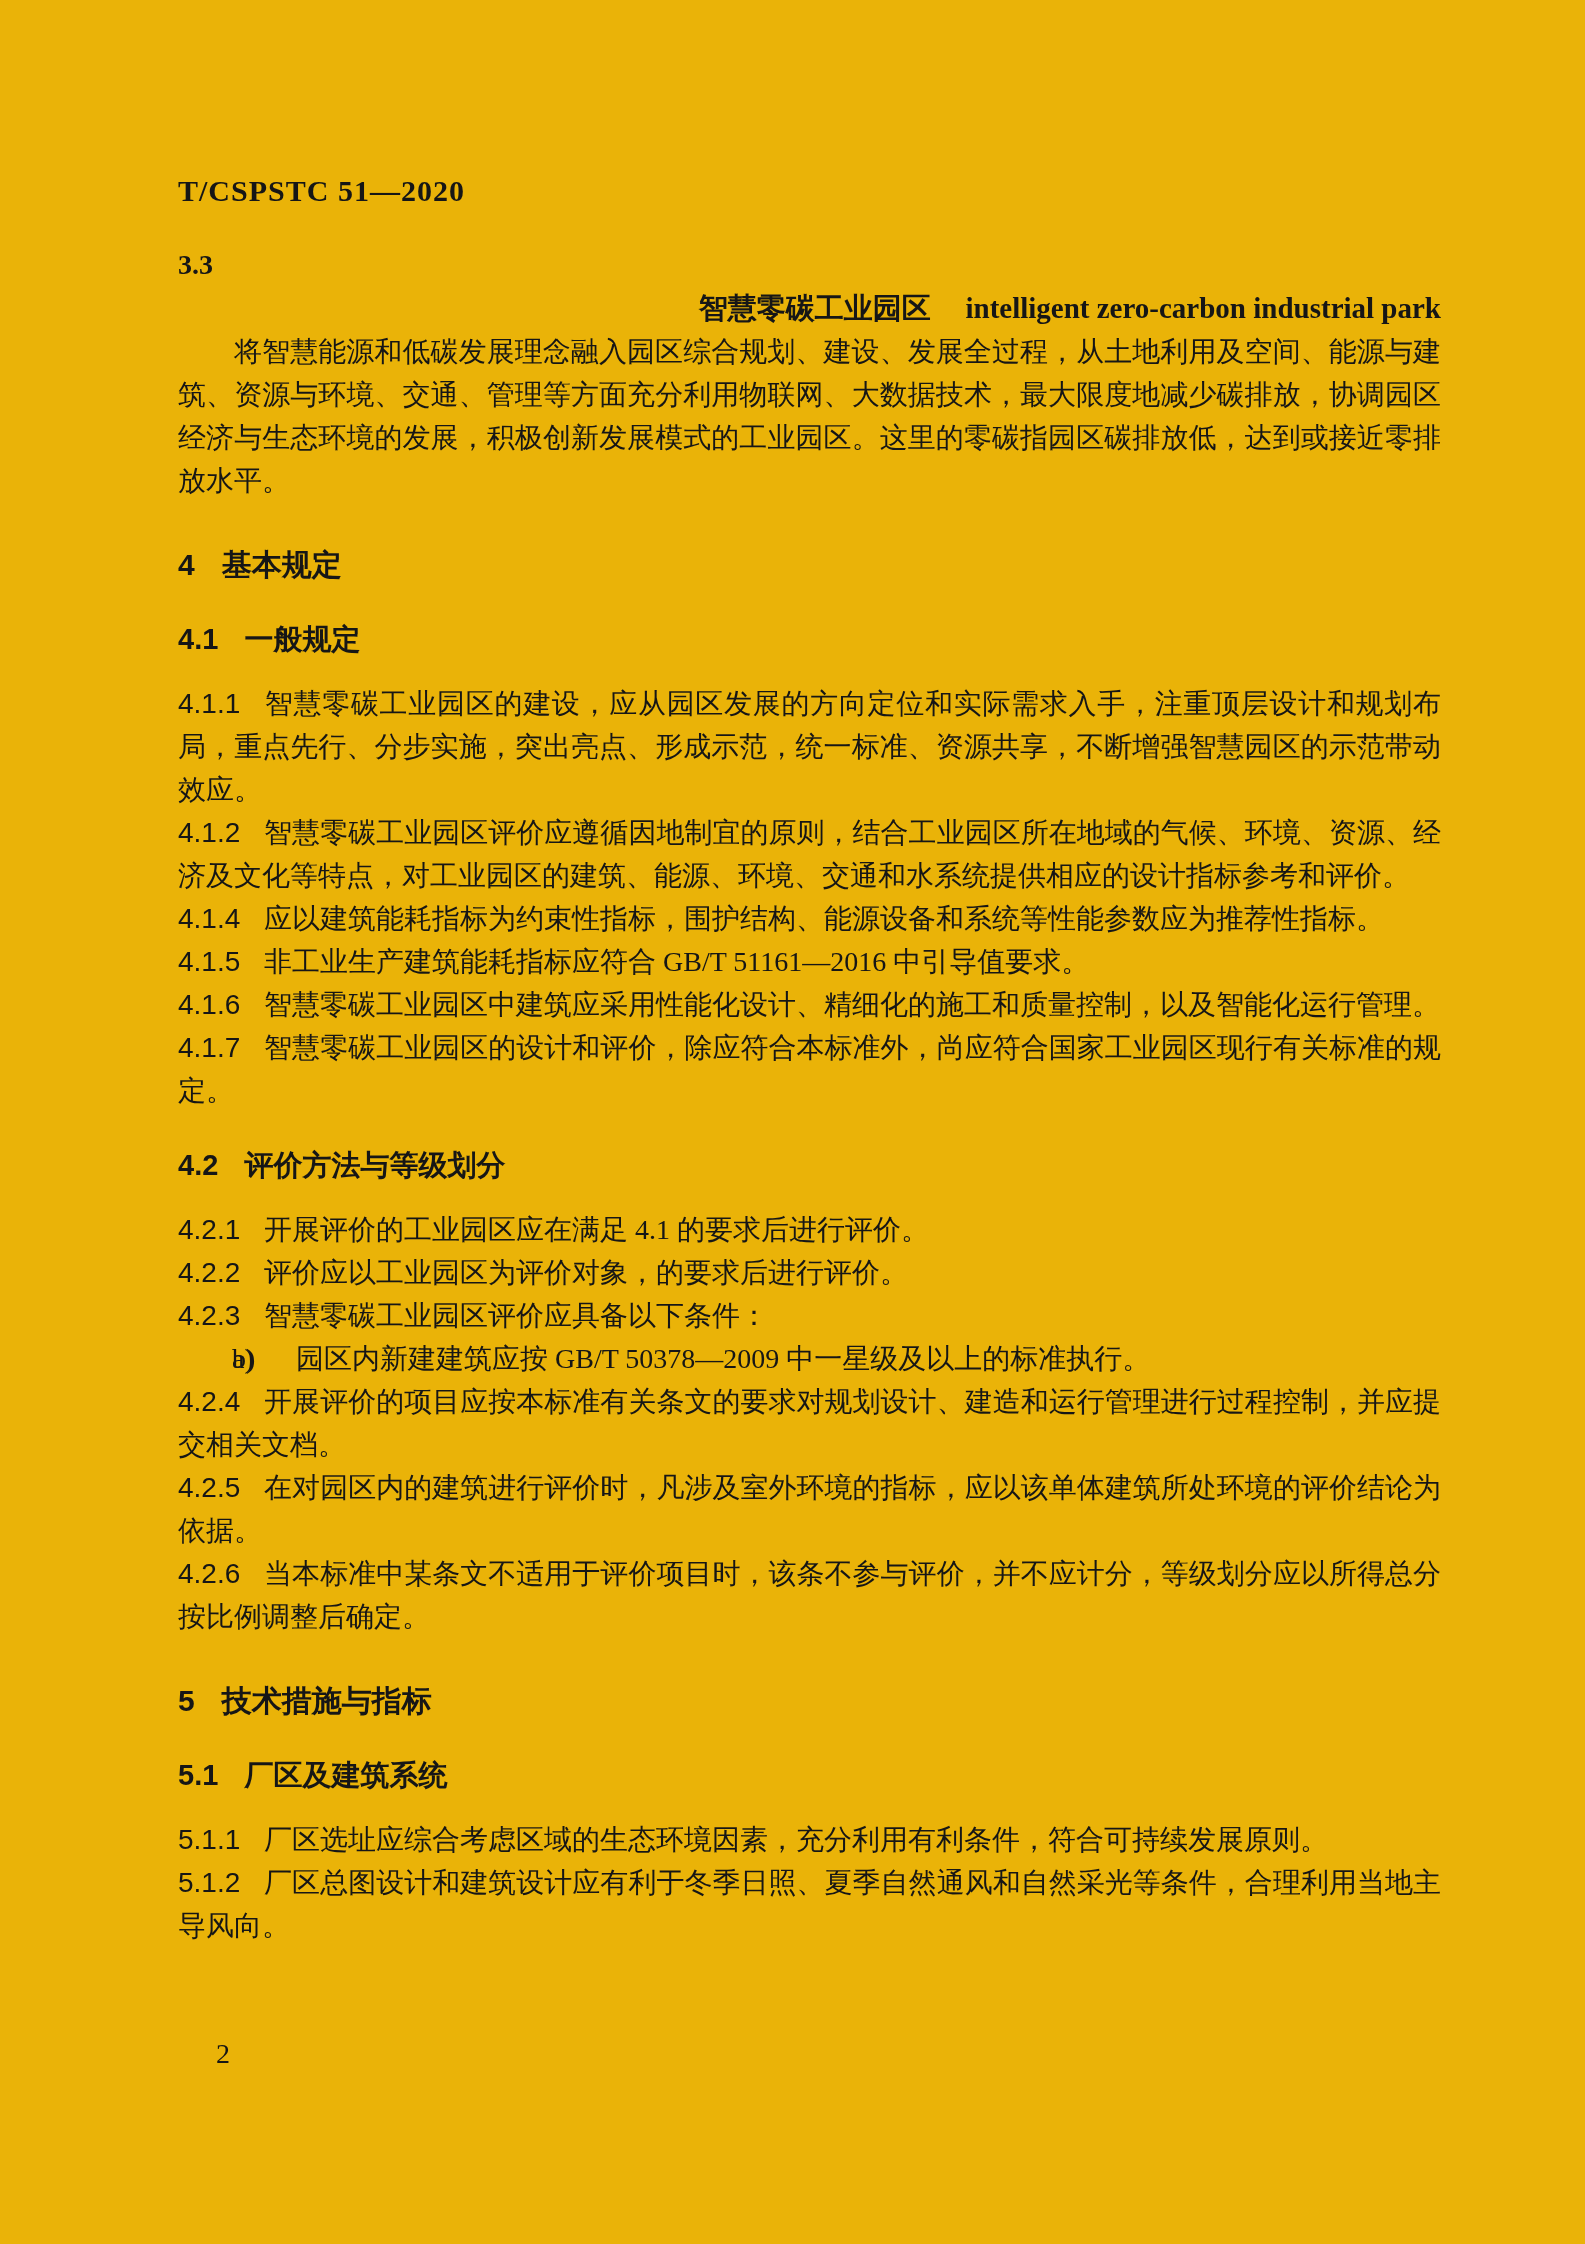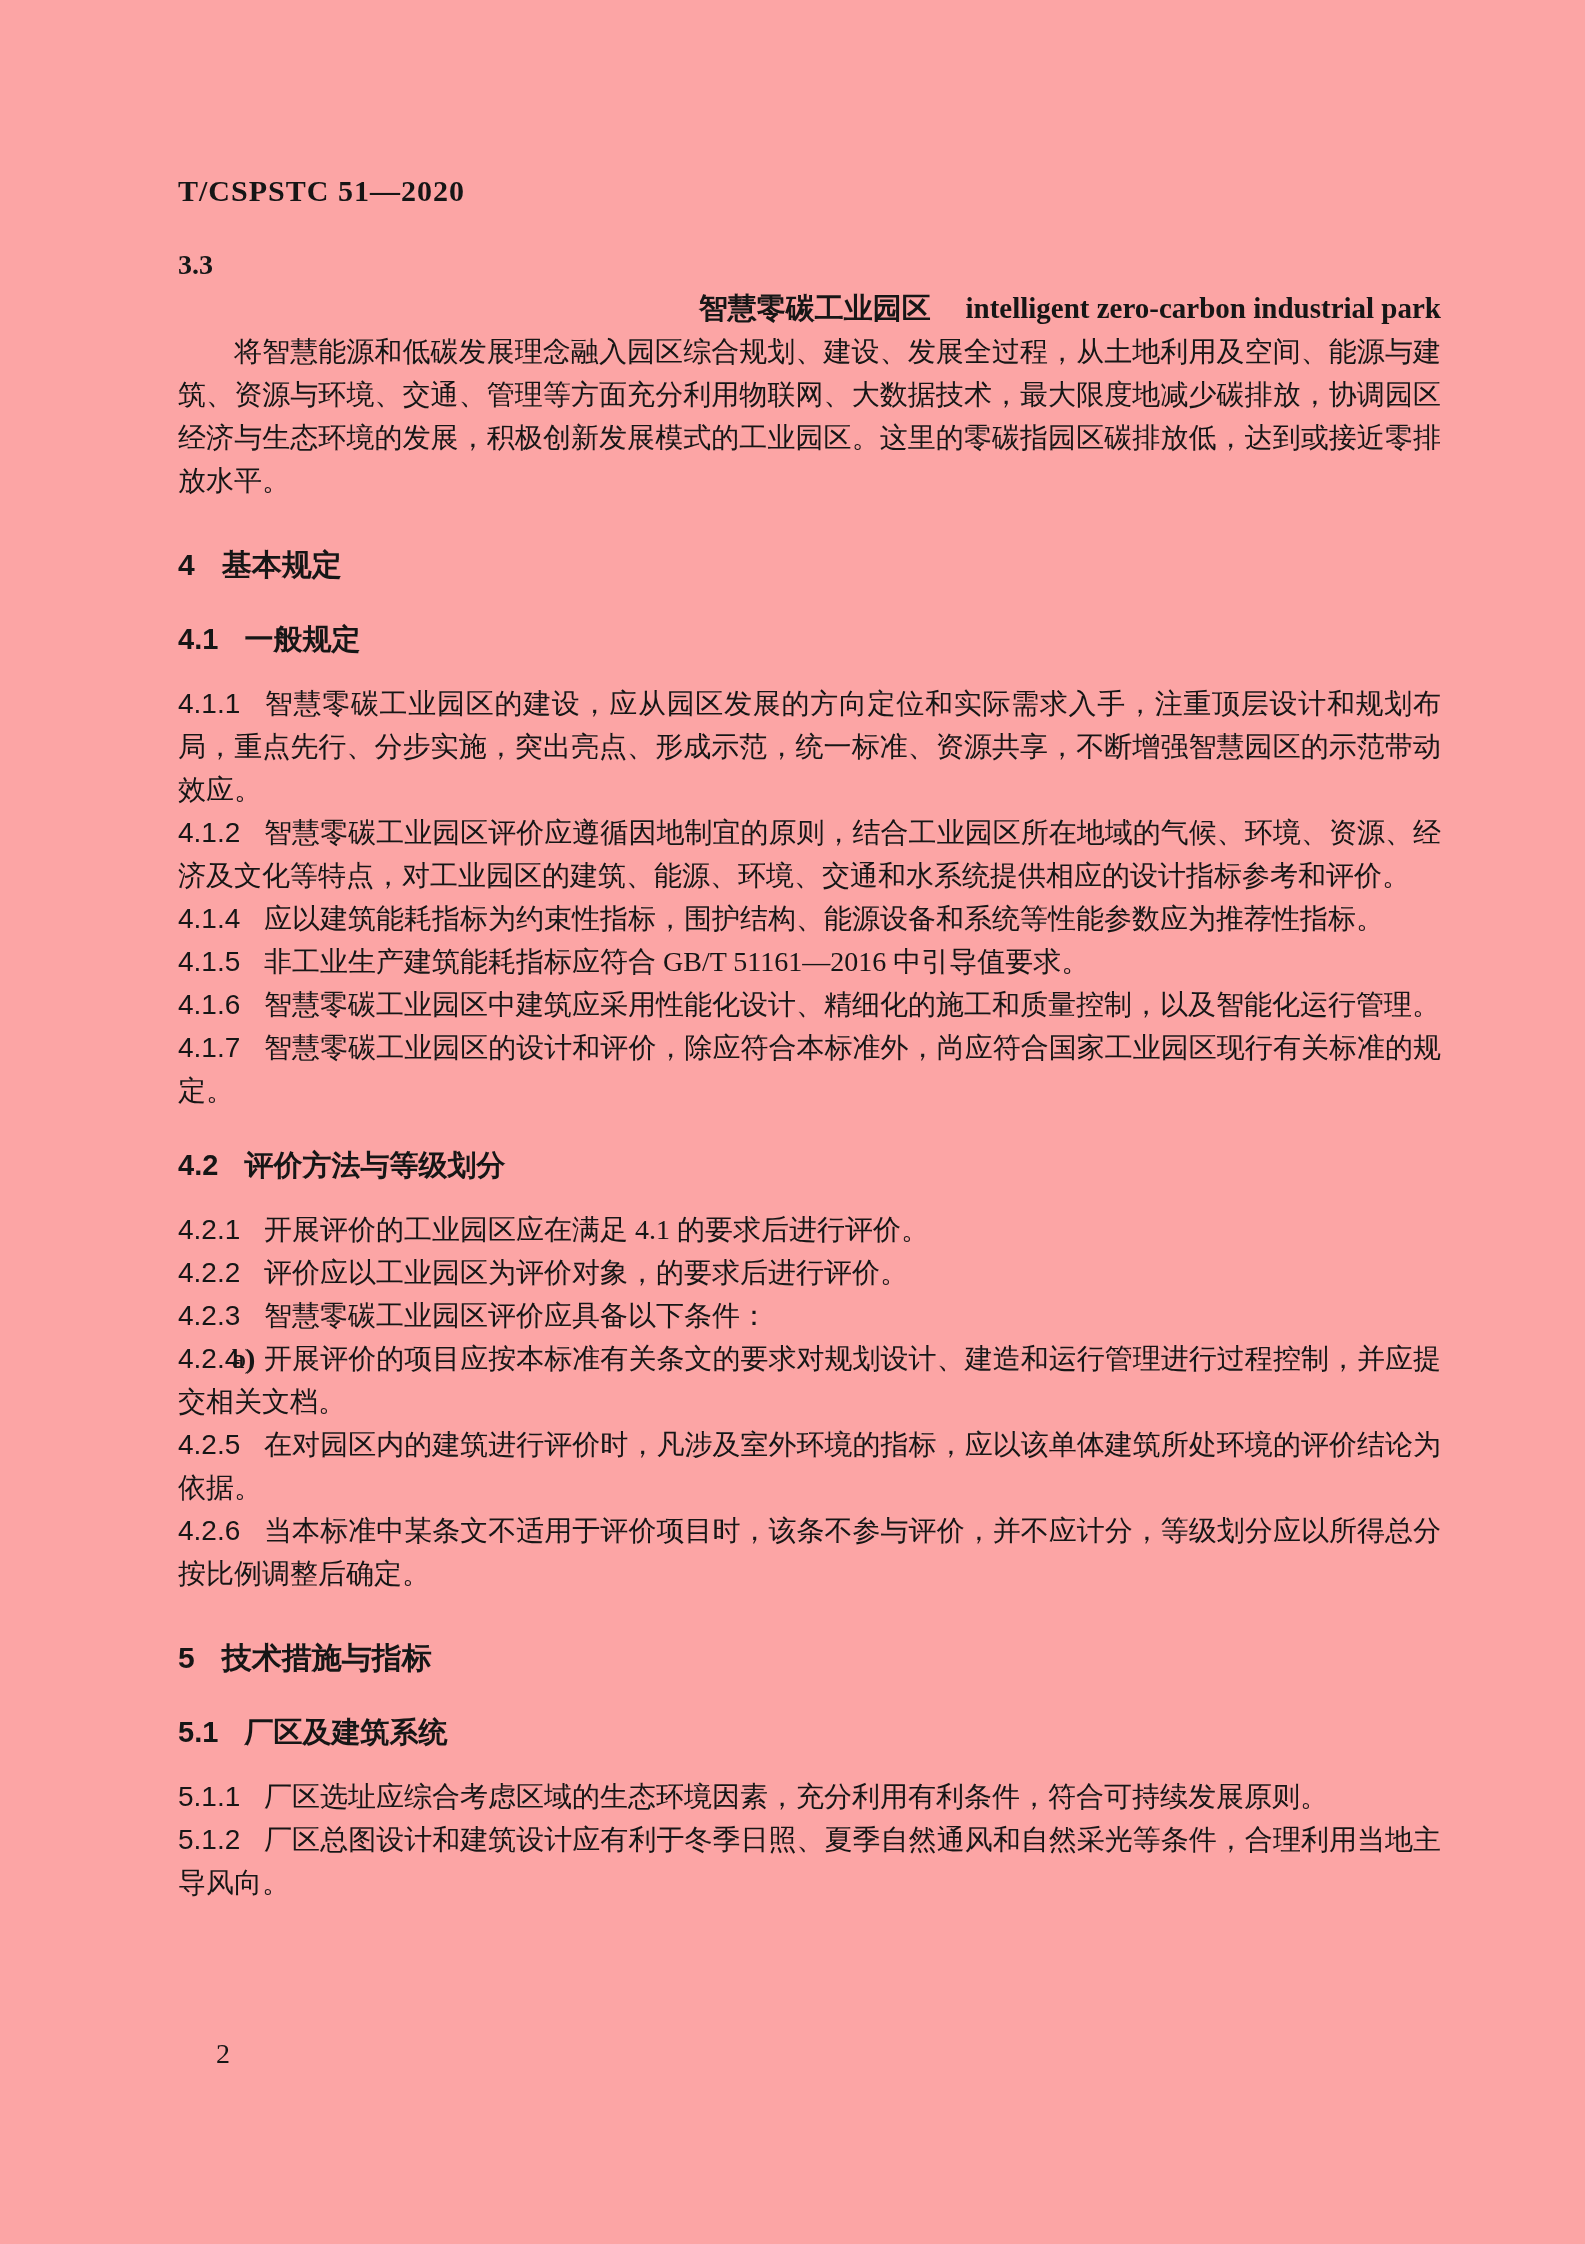--- a/index.html
+++ b/index.html
@@ -4,21 +4,21 @@
 <style>
   html, body {
     margin: 0;
     padding: 0;
     background: #ffffff;
   }
   .page {
     position: relative;
     width: 1585px;
     height: 2244px;
-    background: #fca5a5;
+    background: #eab308;
     color: #161616;
     font-family: "Liberation Serif", "DejaVu Serif", serif;
     overflow: hidden;
   }
   .content {
     position: absolute;
     left: 178px;
     top: 175px;
     width: 1263px;
   }
@@ -136,21 +136,21 @@
     <p class="clause"><span class="clause-num">4.1.6</span><span>智慧零碳工业园区中建筑应采用性能化设计、精细化的施工和质量控制，以及智能化运行管理。</span></p>
     <p class="clause"><span class="clause-num">4.1.7</span><span>智慧零碳工业园区的设计和评价，除应符合本标准外，尚应符合国家工业园区现行有关标准的规定。</span></p>
 
     <h3 class="h-section mt"><span class="h-num">4.2</span><span>评价方法与等级划分</span></h3>
 
     <p class="clause"><span class="clause-num">4.2.1</span><span>开展评价的工业园区应在满足 4.1 的要求后进行评价。</span></p>
     <p class="clause"><span class="clause-num">4.2.2</span><span>评价应以工业园区为评价对象，的要求后进行评价。</span></p>
     <p class="clause"><span class="clause-num">4.2.3</span><span>智慧零碳工业园区评价应具备以下条件：</span></p>
 
     <div class="cond-item"><span class="cond-marker">a)</span></div>
-    <div class="cond-item"><span class="cond-marker">b)</span></div>
+    <div class="cond-item"><span class="cond-marker">b)</span><span>园区内新建建筑应按 GB/T 50378—2009 中一星级及以上的标准执行。</span></div>
 
     <p class="clause"><span class="clause-num">4.2.4</span><span>开展评价的项目应按本标准有关条文的要求对规划设计、建造和运行管理进行过程控制，并应提交相关文档。</span></p>
     <p class="clause"><span class="clause-num">4.2.5</span><span>在对园区内的建筑进行评价时，凡涉及室外环境的指标，应以该单体建筑所处环境的评价结论为依据。</span></p>
     <p class="clause"><span class="clause-num">4.2.6</span><span>当本标准中某条文不适用于评价项目时，该条不参与评价，并不应计分，等级划分应以所得总分按比例调整后确定。</span></p>
 
     <h2 class="h-chapter"><span class="h-num">5</span><span>技术措施与指标</span></h2>
 
     <h3 class="h-section"><span class="h-num">5.1</span><span>厂区及建筑系统</span></h3>
 
     <p class="clause"><span class="clause-num">5.1.1</span><span>厂区选址应综合考虑区域的生态环境因素，充分利用有利条件，符合可持续发展原则。</span></p>

